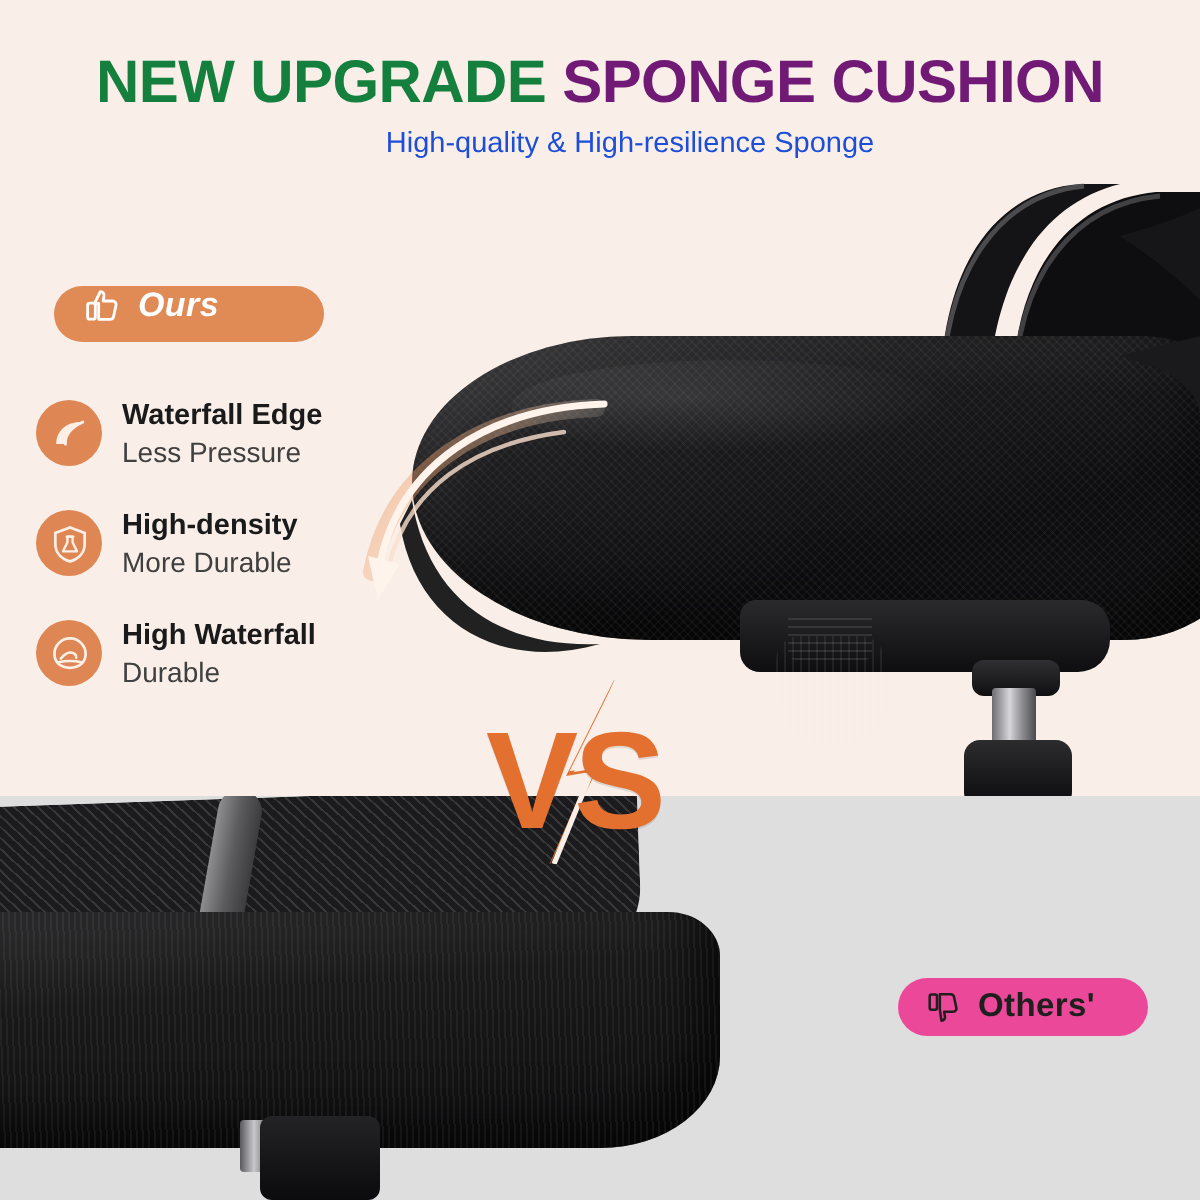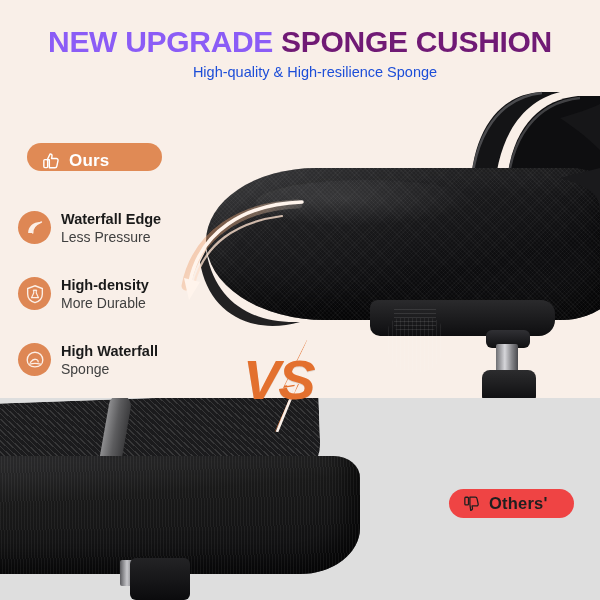--- a/index.html
+++ b/index.html
@@ -24,49 +24,49 @@
   
   .header { position: absolute; left: 0; top: 0; width: 600px; height: 98px; }
 
   .title {
     position: absolute; left: 0; top: 25px; width: 600px;
     text-align: center;
     font-size: 30px; font-weight: bold;
     letter-spacing: -0.3px;
     white-space: nowrap;
   }
-  .title .t-orange { color: #8b5cf6; }
+  .title .t-orange { color: #15803d; }
   .title .t-dark   { color: #701a75; }
 
   .subtitle {
     position: absolute; left: 15px; top: 64px; width: 600px;
     text-align: center;
     font-size: 14.5px; color: #1d4ed8;
   }
 
   
   .badge-ours {
     position: absolute; left: 27px; top: 143px;
     width: 135px; height: 28px;
     background: #E08A55;
     border-radius: 14px;
-    display: flex; align-items: flex-end; gap: 8px;
+    display: flex; align-items: flex-start; gap: 8px;
     padding-left: 14px;
+    font-style: italic;
   }
   .badge-ours .badge-label {
     font-size: 17px; font-weight: bold; color: #FFFFFF;
     letter-spacing: 0.2px;
   }
 
   
   .features { position: absolute; left: 18px; top: 198px; width: 200px; }
   .feature-row {
     display: flex; align-items: flex-start; gap: 10px;
     height: 55px;
-    margin-top: 11px;
   }
   .feature-icon {
     flex: 0 0 auto;
     width: 33px; height: 33px; border-radius: 50%;
     background: #DE8754;
     display: flex; align-items: center; justify-content: center;
     margin-top: 2px;
   }
   .feature-text { padding-top: 1px; }
   .feature-title {
@@ -147,22 +147,22 @@
   
   .edge-arrow { position: absolute; left: 170px; top: 182px; width: 150px; height: 130px; }
 
   
   .vs-wrap {
     position: absolute; left: 243px; top: 348px;
     width: 110px; height: 80px;
     z-index: 6;
   }
   .vs-text {
-    position: absolute; left: 0; top: 4px;
-    font-size: 56px; font-weight: bold; font-style: italic;
+    position: absolute; left: 0; top: 15px;
+    font-size: 69px; font-weight: bold; 
     color: #E3702E;
     letter-spacing: -2px;
     line-height: 56px;
     text-shadow: 0 1px 0 rgba(0,0,0,0.10);
   }
 
   
   .panel-bottom {
     position: absolute; left: 0; top: 398px;
     width: 600px; height: 202px;
@@ -206,21 +206,21 @@
     position: absolute; left: 120px; top: 162px;
     width: 14px; height: 26px;
     background: linear-gradient(90deg, #5a5a5e, #c8c8cc, #6a6a6e);
     border-radius: 2px;
   }
 
   
   .badge-others {
     position: absolute; left: 449px; top: 489px;
     width: 125px; height: 29px;
-    background: #ef4444;
+    background: #ec4899;
     border-radius: 15px;
     display: flex; align-items: center; gap: 8px;
     padding-left: 13px;
     z-index: 7;
   }
   .badge-others .badge-label {
     font-size: 16.5px; font-weight: bold; color: #1F1F1F;
     letter-spacing: 0.2px;
   }
 </style>
@@ -315,21 +315,21 @@
       <div class="feature-row">
         <span class="feature-icon">
           <svg width="22" height="22" viewBox="0 0 24 24">
             <path d="M12 3.5 C 17 3.5, 20.5 7.5, 20.5 12 C 20.5 16.5, 17 19.5, 12 19.5 C 7 19.5, 3.5 16.5, 3.5 12 C 3.5 7.5, 7 3.5, 12 3.5 Z" fill="none" stroke="#FCEFE6" stroke-width="1.5"></path>
             <path d="M7 14.5 C 9 12, 10.5 11, 12.5 11.2 C 14.5 11.4, 15.6 12.6, 15.4 14" fill="none" stroke="#FCEFE6" stroke-width="1.4" stroke-linecap="round"></path>
             <path d="M6 16.5 C 9 15.6, 15 15.6, 18 16.5" fill="none" stroke="#FCEFE6" stroke-width="1.4" stroke-linecap="round"></path>
           </svg>
         </span>
         <span class="feature-text">
           <span class="feature-title">High Waterfall</span>
-          <span class="feature-sub" style="display:block">Sponge</span>
+          <span class="feature-sub" style="display:block">Durable</span>
         </span>
       </div>
 
     </div>
 
     <div class="header">
       <div class="title">
         <span class="t-orange">NEW UPGRADE</span><span class="t-dark"> SPONGE CUSHION</span>
       </div>
       <div class="subtitle">High-quality &amp; High-resilience Sponge</div>

